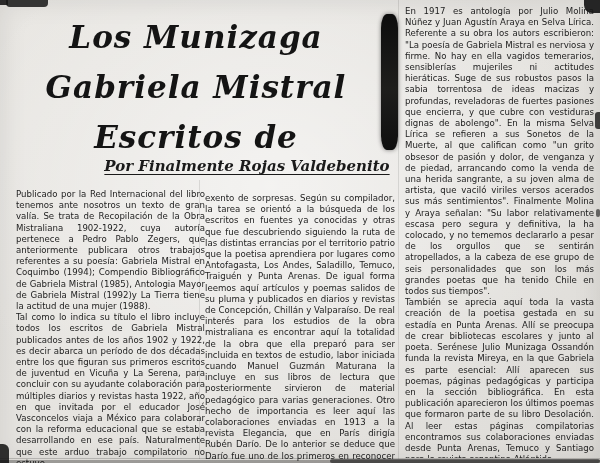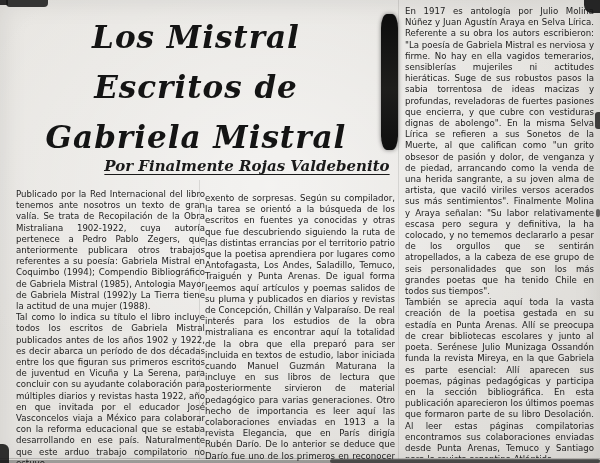--- a/index.html
+++ b/index.html
@@ -66,23 +66,23 @@
   .art-bottomleft{left:0;top:444px;width:9px;height:19px;opacity:0.88;border-radius:0 6px 0 0;}
   .art-bottomstrip{left:0;top:460px;width:600px;height:3px;background:rgba(10,10,10,0.30);}
   .art-bottomstrip-dark{left:330px;top:459px;width:270px;height:4px;background:rgba(10,10,10,0.55);border-radius:2px;}
 </style>
 </head>
 <body>
 
 <div class="page">
 
   <div class="title-block">
-    <span class="title-line">Los Mistral</span>
+    <span class="title-line">Los Munizaga</span>
+    <span class="title-line">Gabriela Mistral</span>
     <span class="title-line">Escritos de</span>
-    <span class="title-line">Gabriela Mistral</span>
   </div>
 
   <div class="byline">Por Finalmente Rojas Valdebenito</div>
 
   <div class="col col-1">
     <p>Publicado por la Red Internacional del libro tenemos ante nosotros un texto de gran valía. Se trata de Recopilación de la Obra Mistraliana 1902-1922,  cuya autoría pertenece a Pedro Pablo Zegers, que anteriormente publicara otros trabajos referentes a su poesía: Gabriela Mistral en Coquimbo (1994); Compendio Bibliográfico de Gabriela Mistral (1985), Antologia Mayor de Gabriela Mistral (1992)y La Tierra tiene la actitud de una mujer (1988).</p>
     <p>Tal como lo indica su título el libro incluye todos los escritos de Gabriela Mistral publicados antes de los años 1902 y 1922, es decir abarca un período de dos décadas entre los que figuran sus primeros escritos de juventud en Vicuña y La Serena, para concluir con su ayudante colaboración para múltiples diarios y revistas hasta 1922, año en que invitada por el educador José Vasconcelos viaja a México para colaborar con la reforma educacional que se estaba desarrollando en ese país. Naturalmente que este arduo trabajo compilatorio no estuvo</p>
   </div>
 
   <div class="col col-2">

